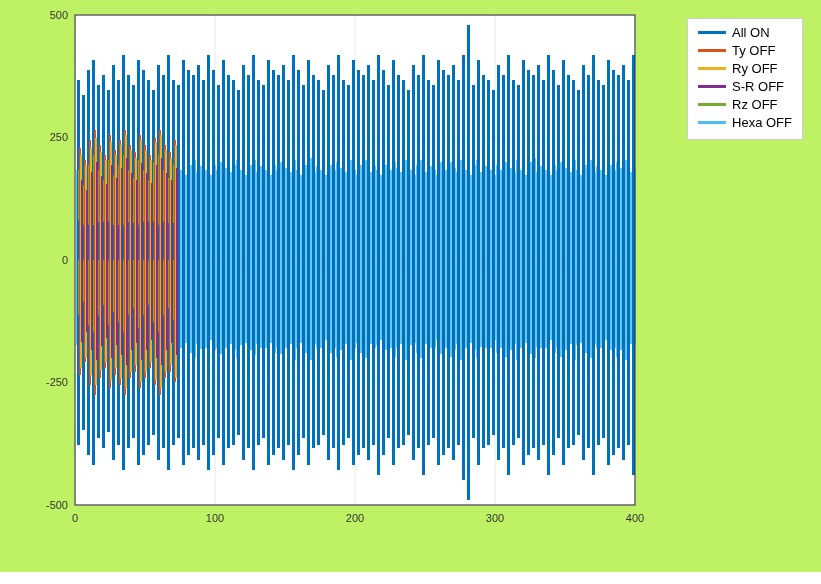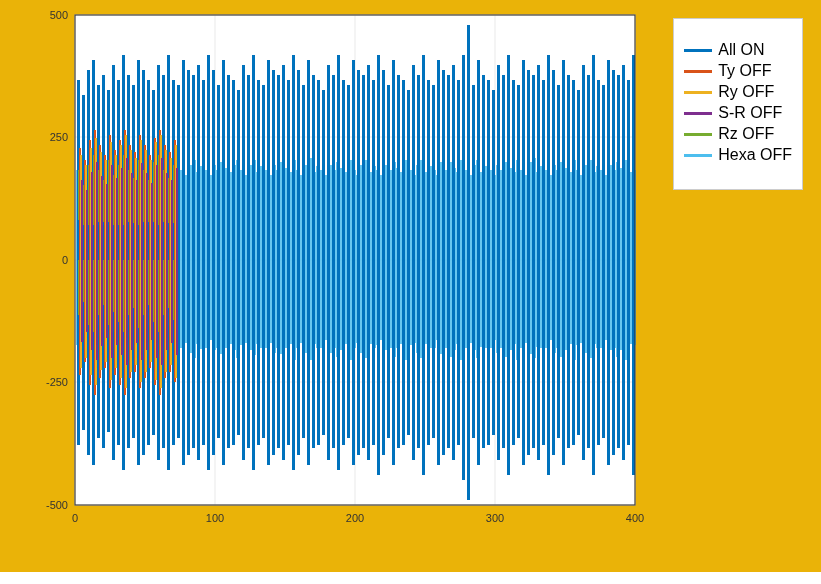--- a/index.html
+++ b/index.html
@@ -7,34 +7,34 @@
       width: 821px;
       height: 584px;
       background: #fff;
       font-family: Arial, sans-serif;
       overflow: hidden;
     }
     .chart-container {
       position: relative;
       width: 821px;
       height: 572px;
-      background: #eab308;
+      background: #bef264;
     }
     svg {
       position: absolute;
       top: 0; left: 0;
     }
     .legend {
       position: absolute;
       top: 18px;
       right: 18px;
       border: 1px solid #ccc;
-      padding: 22px 10px;
+      padding: 6px 10px;
       background: #fff;
-      font-size: 16px;
+      font-size: 13px;
     }
     .legend-item {
       display: flex;
       align-items: center;
       margin-bottom: 3px;
     }
     .legend-line {
       width: 28px;
       height: 3px;
       margin-right: 6px;

